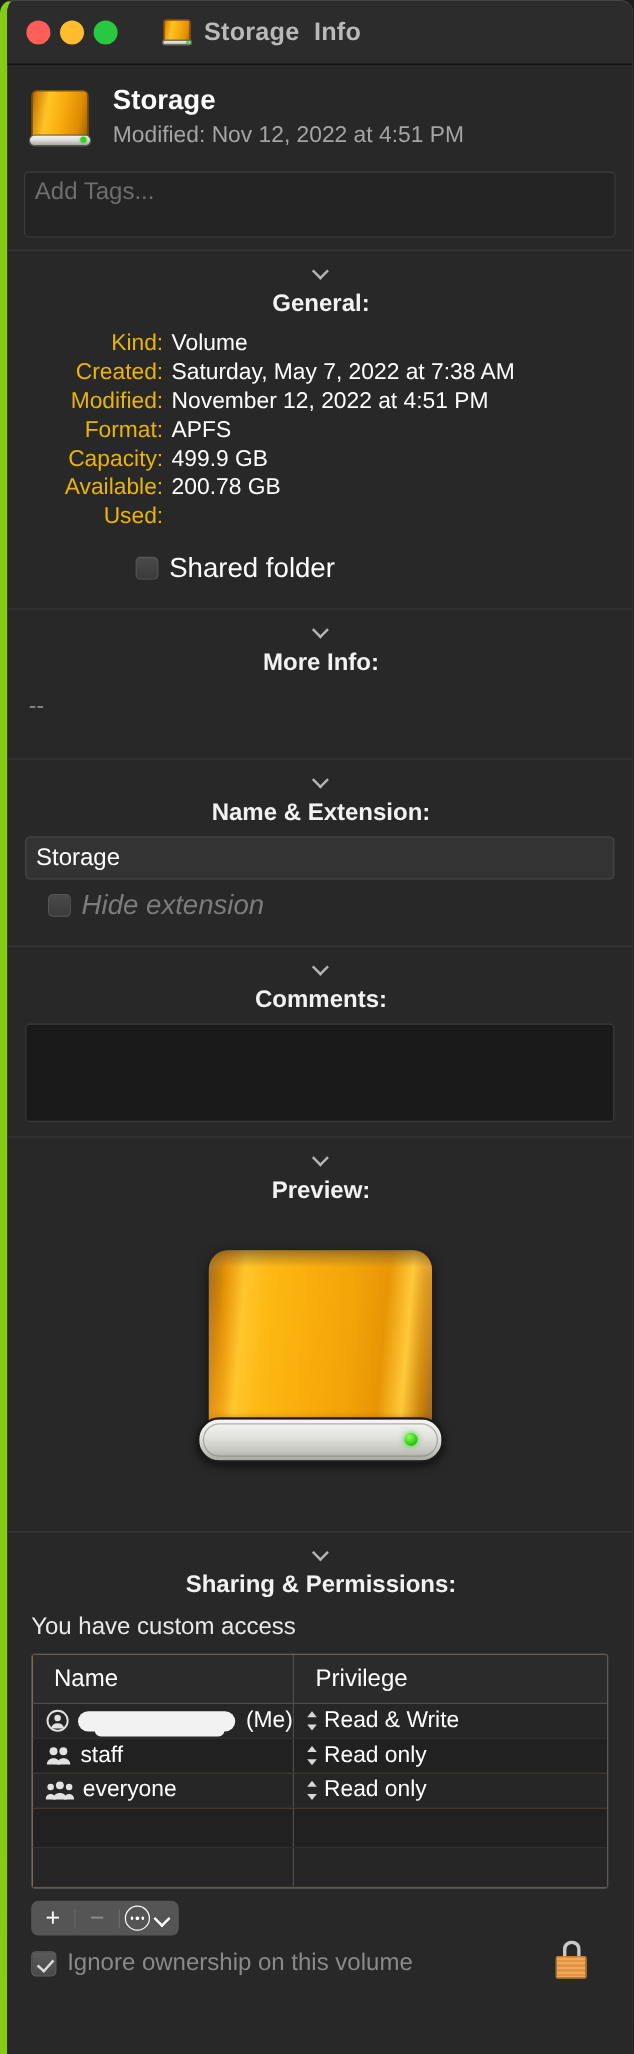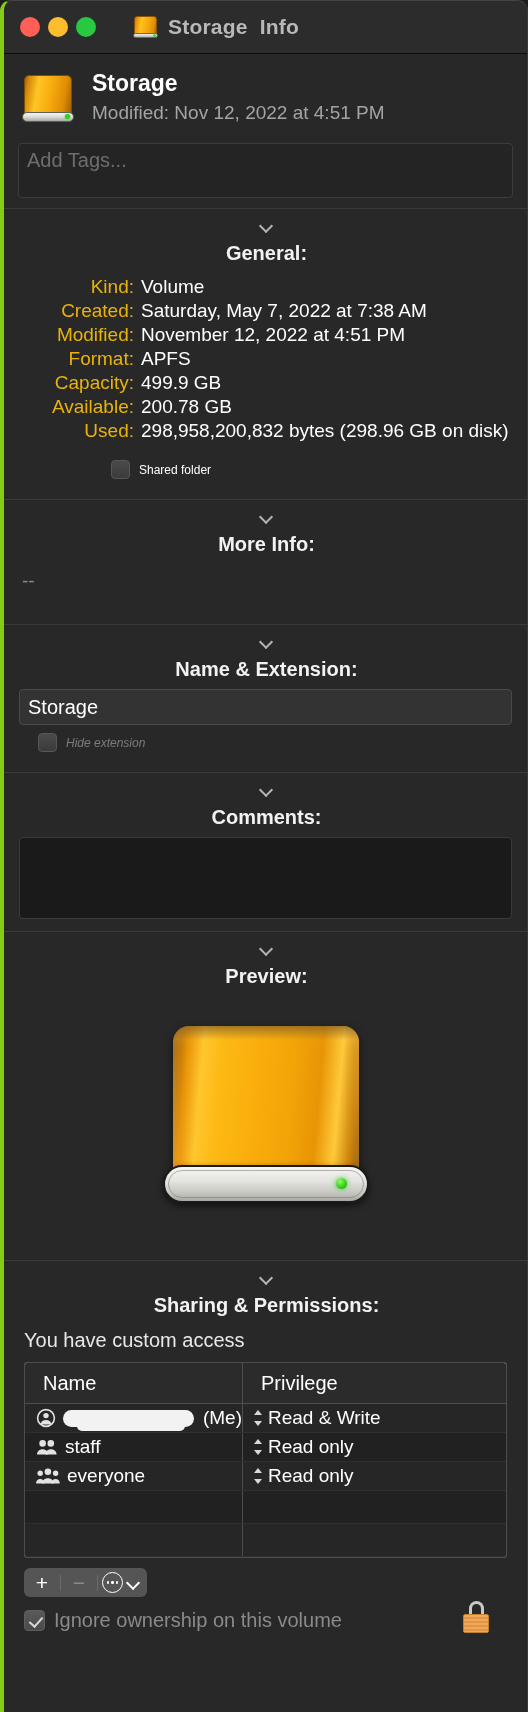--- a/index.html
+++ b/index.html
@@ -8,21 +8,21 @@
     background:#1d1d1d;
     font-family:"Liberation Sans", sans-serif;
     -webkit-font-smoothing:antialiased;
   }
   .window {
     width:528px; height:1712px;
     background:#282828;
     border-radius:11px 11px 0 0;
     overflow:hidden;
     position:relative;
-    border-left:4px solid #84cc16;
+    border-left:6px solid #84cc16;
     border-right:1px solid #3a3a3a;
     border-top:1px solid #444;
   }
 
   
   .titlebar {
     height:53px;
     background:#2c2c2c;
     display:flex; align-items:center;
     border-bottom:1px solid #0d0d0d;
@@ -129,21 +129,21 @@
   .g-value { color:#ffffff; }
 
   
   .cbrow { display:flex; align-items:center; gap:9px; padding:14px 0 10px 93px; }
   .cb {
     width:19px; height:19px; border-radius:4px; flex:0 0 19px;
     background:linear-gradient(180deg,#4a4a4a,#3b3b3b);
     border:1px solid #565656;
     position:relative;
   }
-  .cb-label { font-size:12px; color:#ffffff; }
+  .cb-label { font-size:23px; color:#ffffff; }
   .cb-label.dim { color:#7c7c7c; }
 
   .cbrow.hide-ext { padding:8px 0 10px 20px;font-style:italic; }
 
   
   .moreinfo-body { padding:10px 0 22px 4px; font-size:19px; color:#8b8b8b; }
 
   
   .name-field {
     margin:4px 1px 0 1px;
@@ -378,21 +378,20 @@
       <div class="g-value">Saturday, May 7, 2022 at 7:38 AM</div>
       <div class="g-label">Modified:</div>
       <div class="g-value">November 12, 2022 at 4:51 PM</div>
       <div class="g-label">Format:</div>
       <div class="g-value">APFS</div>
       <div class="g-label">Capacity:</div>
       <div class="g-value">499.9 GB</div>
       <div class="g-label">Available:</div>
       <div class="g-value">200.78 GB</div>
       <div class="g-label">Used:</div>
-      <div class="g-value">298,958,200,832 bytes (298.96 GB on disk)</div>
     </div>
     <div class="cbrow">
       <span class="cb"></span>
       <span class="cb-label">Shared folder</span>
     </div>
   </div>
 
   <div class="sep"></div>
   <div class="section">
     <div class="sec-head">

